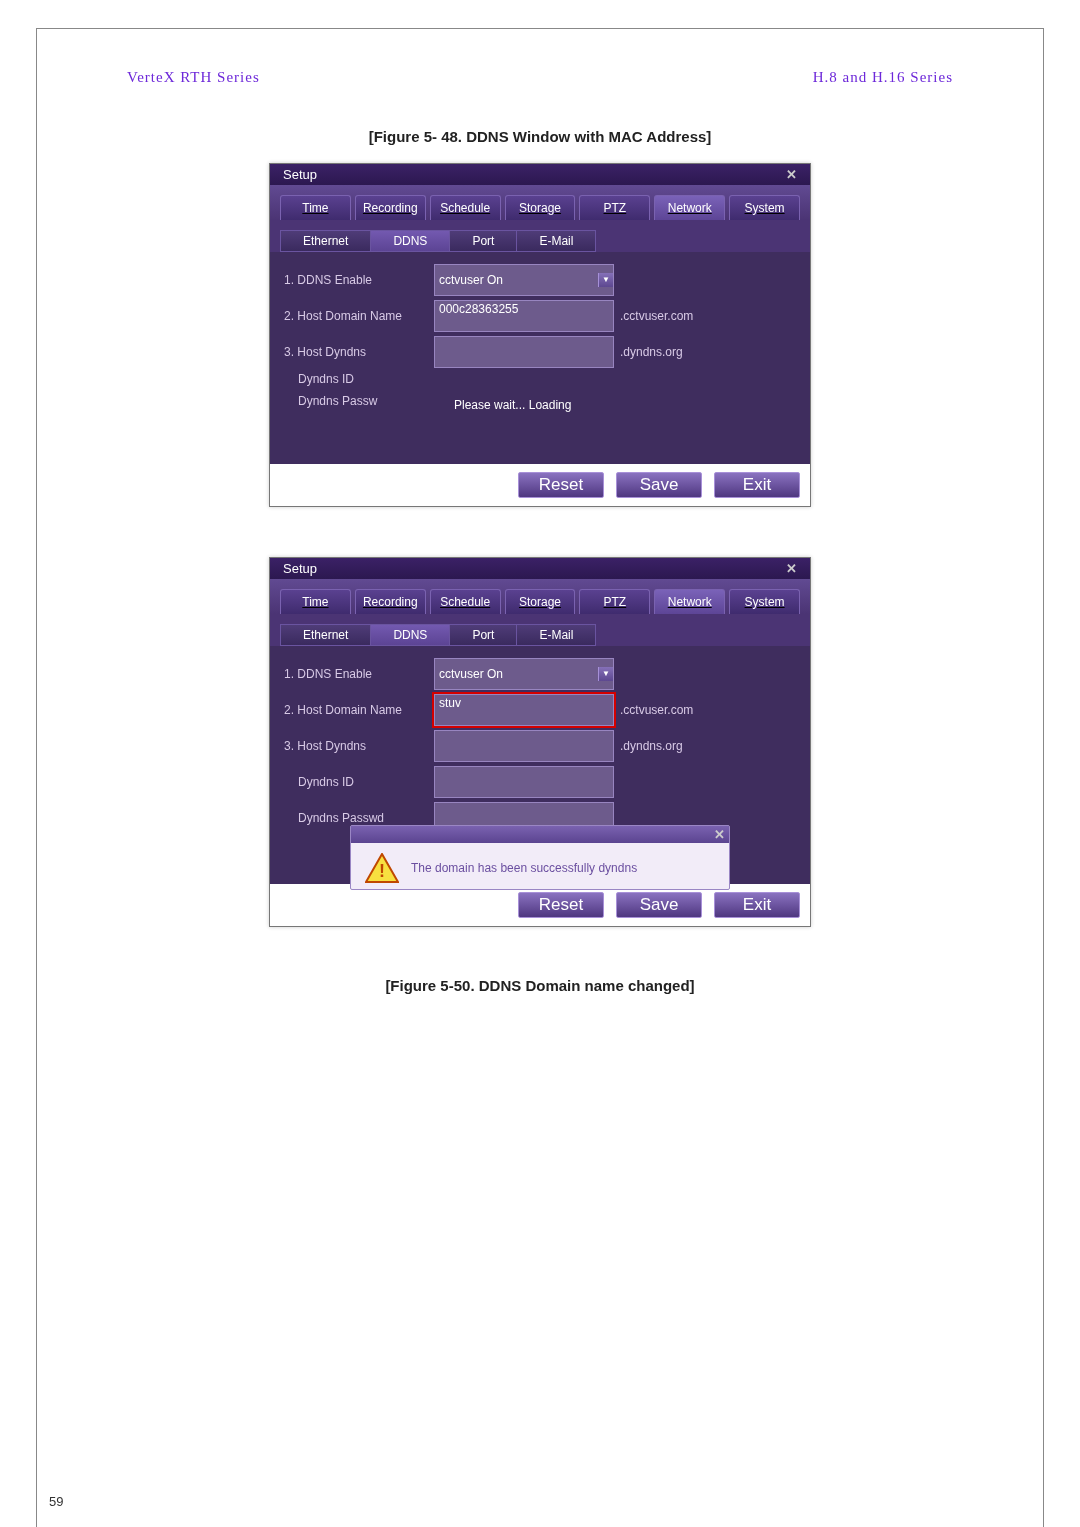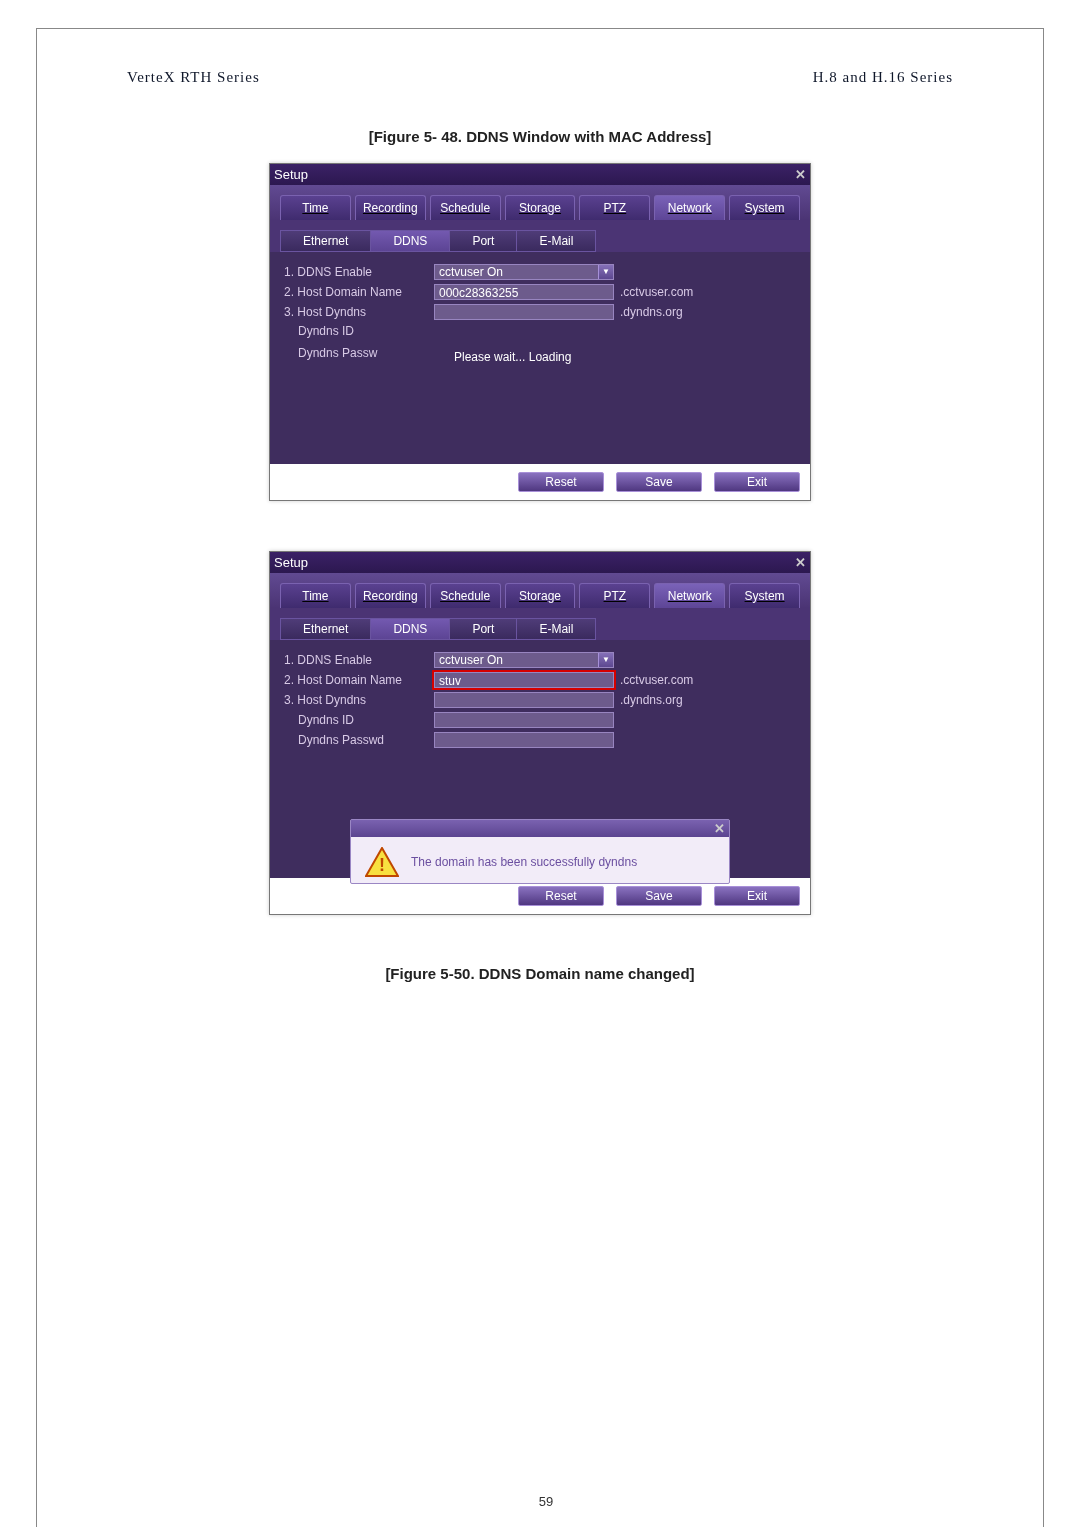--- a/index.html
+++ b/index.html
@@ -14,52 +14,52 @@
     margin: 28px 36px;
     padding: 40px 90px 60px 90px;
     min-height: 1420px;
     position: relative;
   }
   .header-row {
     display: flex;
     justify-content: space-between;
     font-size: 15px;
     letter-spacing: 1px;
-    color: #0f172a;
+    color: #6d28d9;
     font-family: Georgia, serif;
     margin-bottom: 42px;
   }
   .caption {
     text-align: center;
     font-weight: bold;
     font-size: 15px;
     color: #222;
     margin: 14px 0 18px 0;
   }
   .page-num {
     position: absolute;
     bottom: 40px;
     left: 12px; right: 0;
-    text-align: center;
+    text-align: left;
     font-size: 13px;
     color: #333;
   }
   
   .setup-window {
     width: 540px;
     margin: 0 auto 42px auto;
     border: 1px solid #777;
     background: #fff;
     box-shadow: 0 0 4px rgba(0,0,0,0.2);
   }
   .title-bar {
     background: linear-gradient(#3b2166, #2c1850);
     color: #fff;
     font-size: 13px;
-    padding: 3px 4px;
+    padding: 3px 13px;
     display: flex;
     justify-content: space-between;
   }
   .close-x {
     color: #ccc;
     font-weight: bold;
     font-size: 13px;
   }
   .main-tabs {
     display: flex;
@@ -113,21 +113,21 @@
     font-size: 12px;
     color: #d8cae6;
   }
   .row .lbl { width: 150px; }
   .row .lbl.indent { padding-left: 14px; width: 136px; }
   .dropdown, .textfield {
     background: #6d5b8c;
     border: 1px solid #9885c0;
     color: #fff;
     font-size: 12px;
-    height: 16px;
+    height: 32px;
     line-height: 16px;
     padding: 0 4px;
     width: 180px;
     box-sizing: border-box;
   }
   .dropdown {
     display: flex;
     justify-content: space-between;
     align-items: center;
   }
@@ -155,21 +155,21 @@
   .bottom-bar {
     background: #fff;
     padding: 8px 10px;
     display: flex;
     justify-content: flex-end;
     gap: 12px;
   }
   .btn {
     min-width: 64px;
     text-align: center;
-    font-size: 12px;
+    font-size: 17px;
     color: #fff;
     padding: 2px 10px;
     background: linear-gradient(#8a72c0, #4f3780);
     border: 1px solid #a890d8;
     border-radius: 2px;
   }
   .highlight-red {
     box-shadow: 0 0 0 2px #d40000;
   }
   

